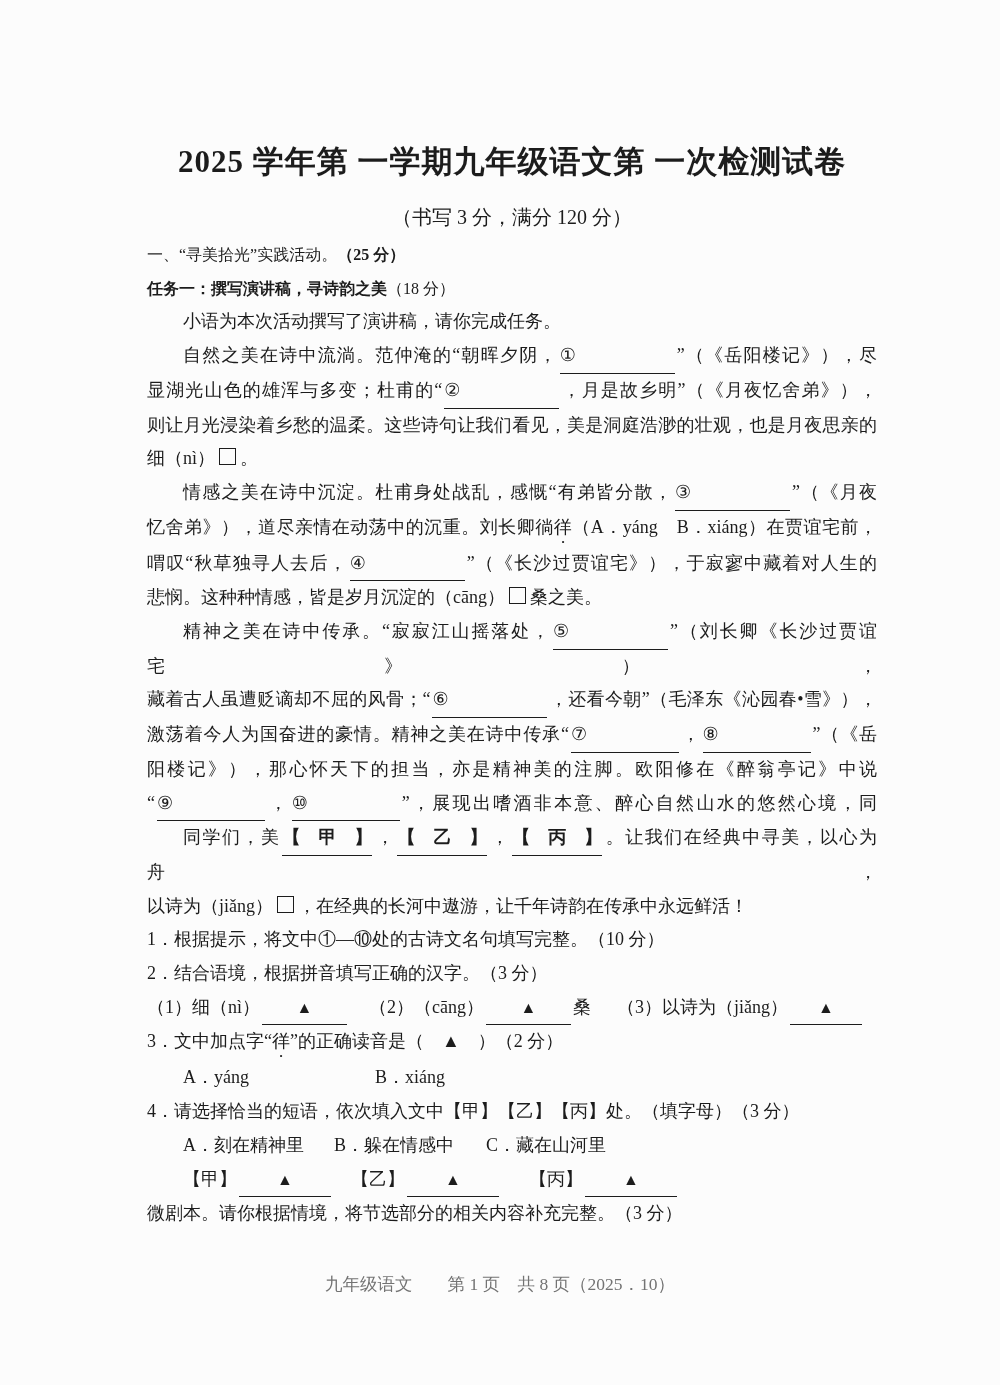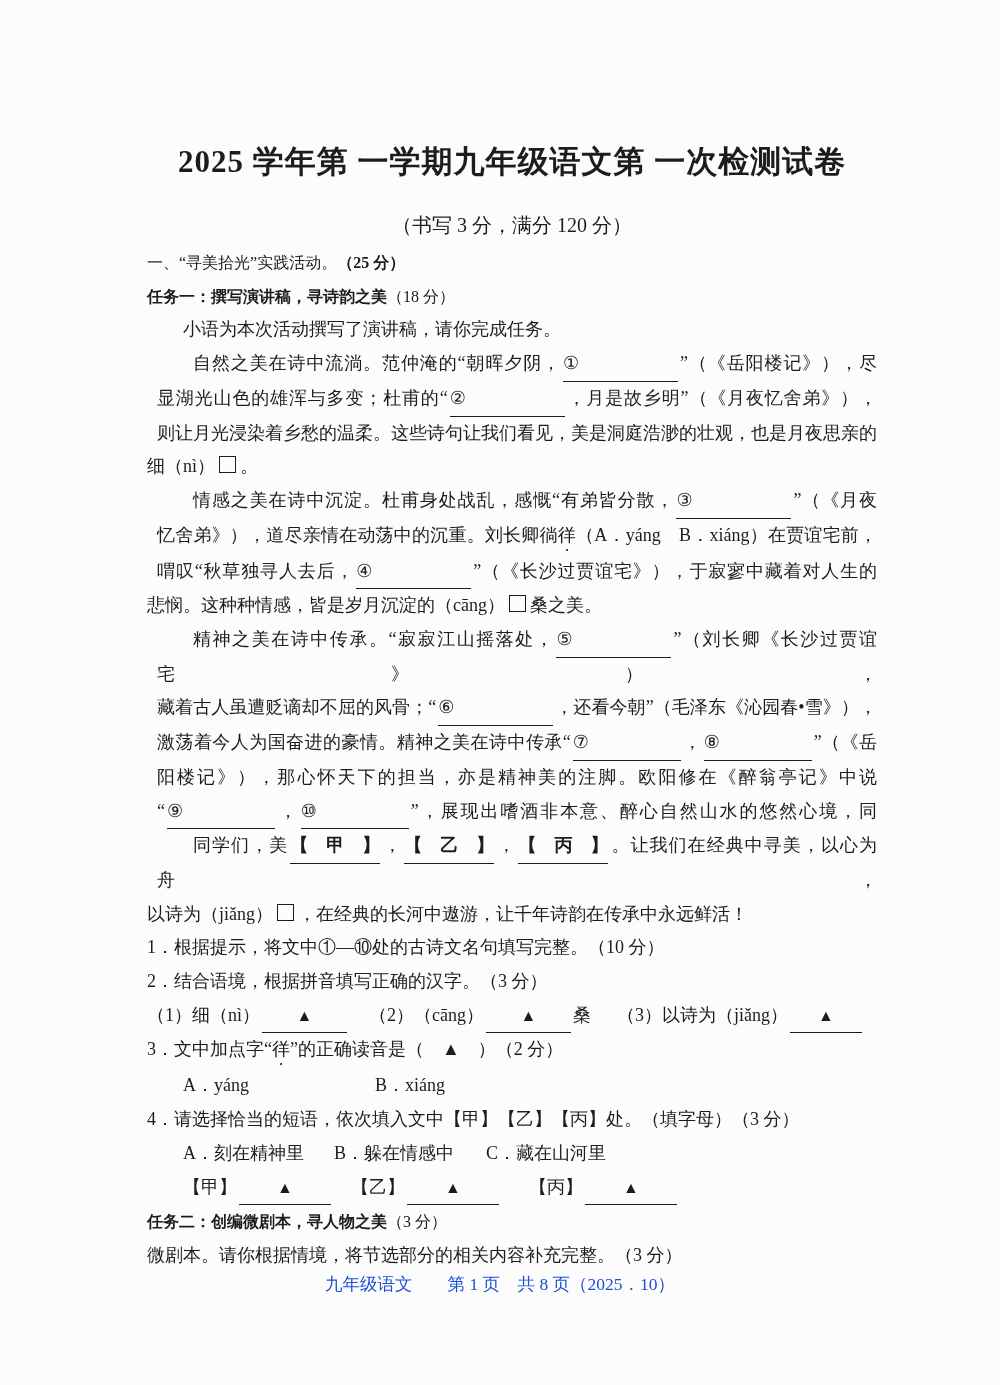--- a/index.html
+++ b/index.html
@@ -25,30 +25,30 @@
     font-size:31px;
     font-weight:700;
     letter-spacing:1px;
     line-height:48px;
     white-space:nowrap;
   }
   .subtitle {
     text-align:center;
     font-size:20px;
     line-height:30px;
-    margin-top:24px;
+    margin-top:16px;
   }
   .content {
     margin-top:6px;
     font-size:18px;
     line-height:33.7px;
   }
   .line { min-height:33.7px; }
   .ind  { text-indent:36px; }
-  .just { text-align:justify; text-align-last:justify;margin-left:10px; }
+  .just { text-align:justify; text-align-last:justify; }
   .h    { font-size:16px; }
   .bold { font-weight:700; }
   .blank {
     display:inline-block;
     min-width:110px;
     border-bottom:1.6px solid #1c1c1c;
     text-align:center;
     text-indent:0;
     margin:0 2px;
   }
@@ -67,21 +67,21 @@
     text-emphasis:filled dot;
     text-emphasis-position:under right;
   }
   .hspace { display:inline-block; height:1px; }
   .footer {
     position:absolute;
     left:0; top:1272px;
     width:100%;
     text-align:center;
     font-size:17.5px;
-    color:#1d4ed8;
+    color:#737373;
   }
 </style>
 </head>
 <body>
 
 <div class="page">
   <div class="inner">
     <div class="title">2025 学年第 一学期九年级语文第 一次检测试卷</div>
     <div class="subtitle">（书写 3 分，满分 120 分）</div>
     <div class="content">
@@ -104,18 +104,17 @@
         <div class="line ind just"><span>同学们，美</span><span class="blank bold" style="min-width: 90px;">【甲】</span><span>，</span><span class="blank bold" style="min-width: 90px;">【乙】</span><span>，</span><span class="blank bold" style="min-width: 90px;">【丙】</span><span>。让我们在经典中寻美，以心为舟，</span></div>
         <div class="line"><span>以诗为（jiǎng）</span><span class="sqbox"></span><span>，在经典的长河中遨游，让千年诗韵在传承中永远鲜活！</span></div>
         <div class="line"><span>1．根据提示，将文中①—⑩处的古诗文名句填写完整。（10 分）</span></div>
         <div class="line"><span>2．结合语境，根据拼音填写正确的汉字。（3 分）</span></div>
         <div class="line"><span>（1）细（nì）</span><span class="blank tri" style="min-width: 85px;">▲</span><span class="hspace" style="width: 20px;"></span><span>（2）（cāng）</span><span class="blank tri" style="min-width: 85px;">▲</span><span>桑</span><span class="hspace" style="width: 26px;"></span><span>（3）以诗为（jiǎng）</span><span class="blank tri" style="min-width: 72px;">▲</span></div>
         <div class="line"><span>3．文中加点字“</span><span class="dotted">徉</span><span>”的正确读音是（　▲　）（2 分）</span></div>
         <div class="line ind"><span>A．yáng</span><span class="hspace" style="width: 126px;"></span><span>B．xiáng</span></div>
         <div class="line"><span>4．请选择恰当的短语，依次填入文中【甲】【乙】【丙】处。（填字母）（3 分）</span></div>
         <div class="line ind"><span>A．刻在精神里</span><span class="hspace" style="width: 30px;"></span><span>B．躲在情感中</span><span class="hspace" style="width: 32px;"></span><span>C．藏在山河里</span></div>
         <div class="line ind"><span>【甲】</span><span class="blank tri" style="min-width: 92px;">▲</span><span class="hspace" style="width: 18px;"></span><span>【乙】</span><span class="blank tri" style="min-width: 92px;">▲</span><span class="hspace" style="width: 28px;"></span><span>【丙】</span><span class="blank tri" style="min-width: 92px;">▲</span></div>
-        <div class="line h"><span class="bold">任务二：创编微剧本，寻人物之美</span><span>（3 分）</span></div>
         <div class="line"><span>微剧本。请你根据情境，将节选部分的相关内容补充完整。（3 分）</span></div>
       </div>
   </div>
   <div class="footer">九年级语文　　第 1 页　共 8 页（2025．10）</div>
 </div>
 
 </body></html>

